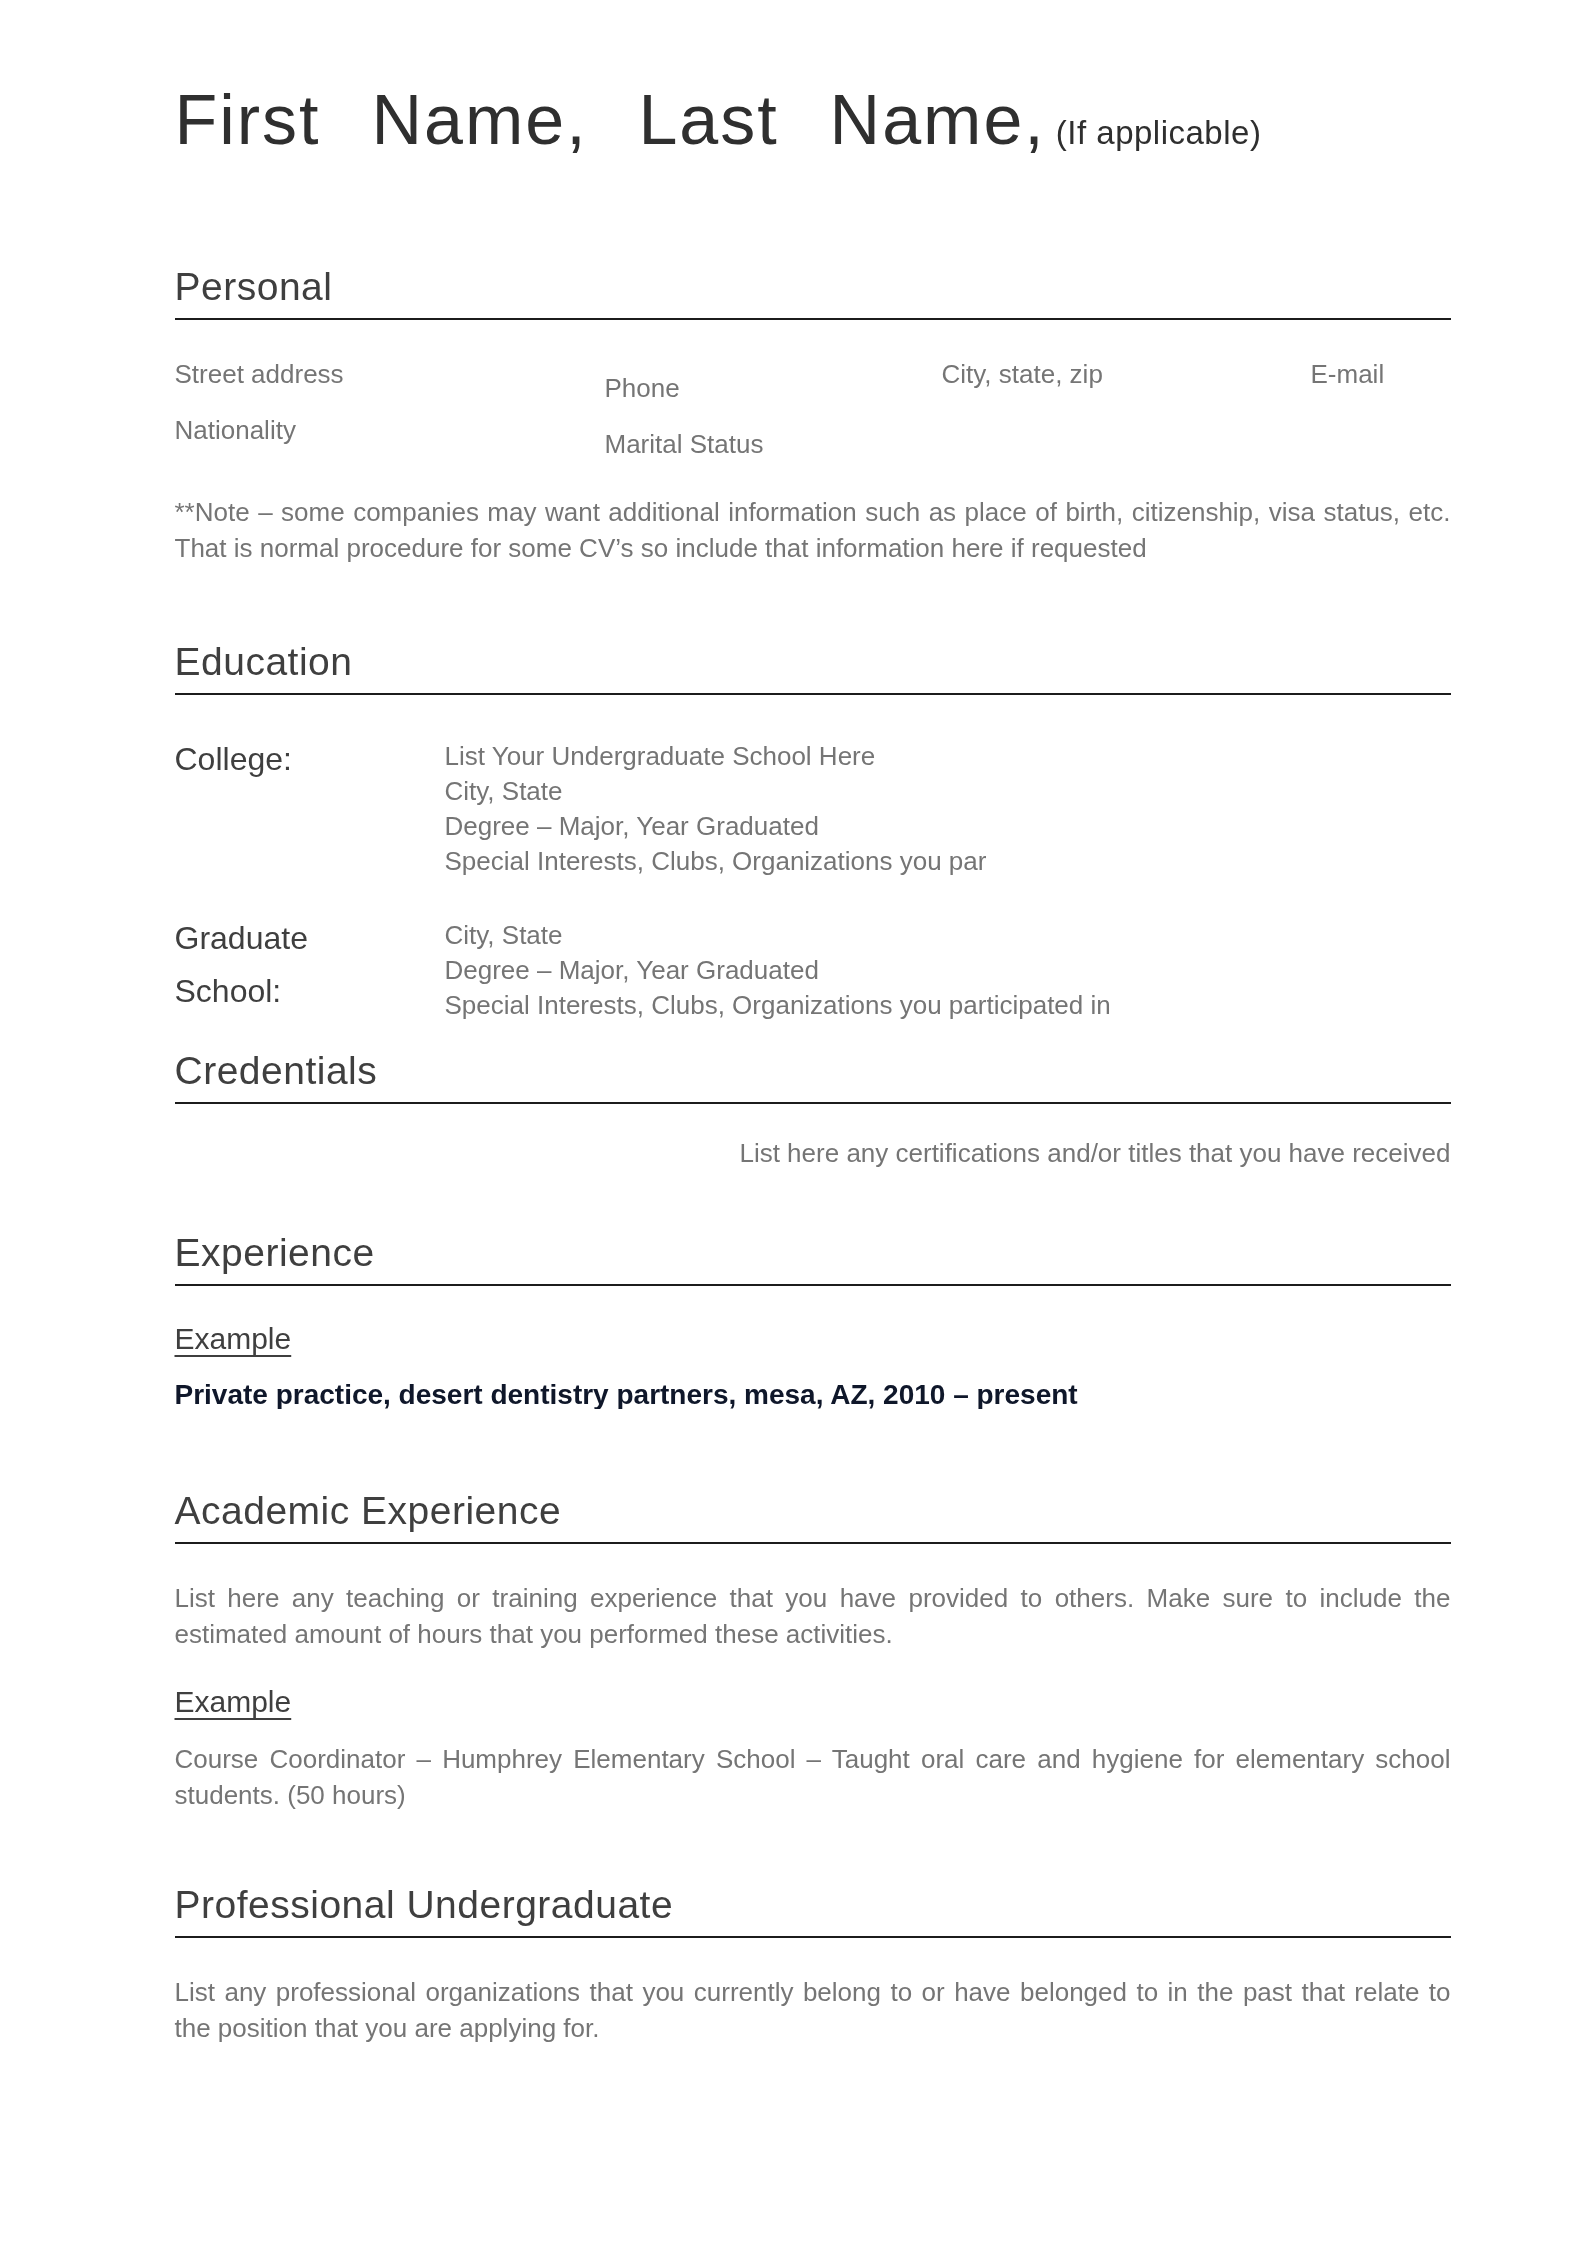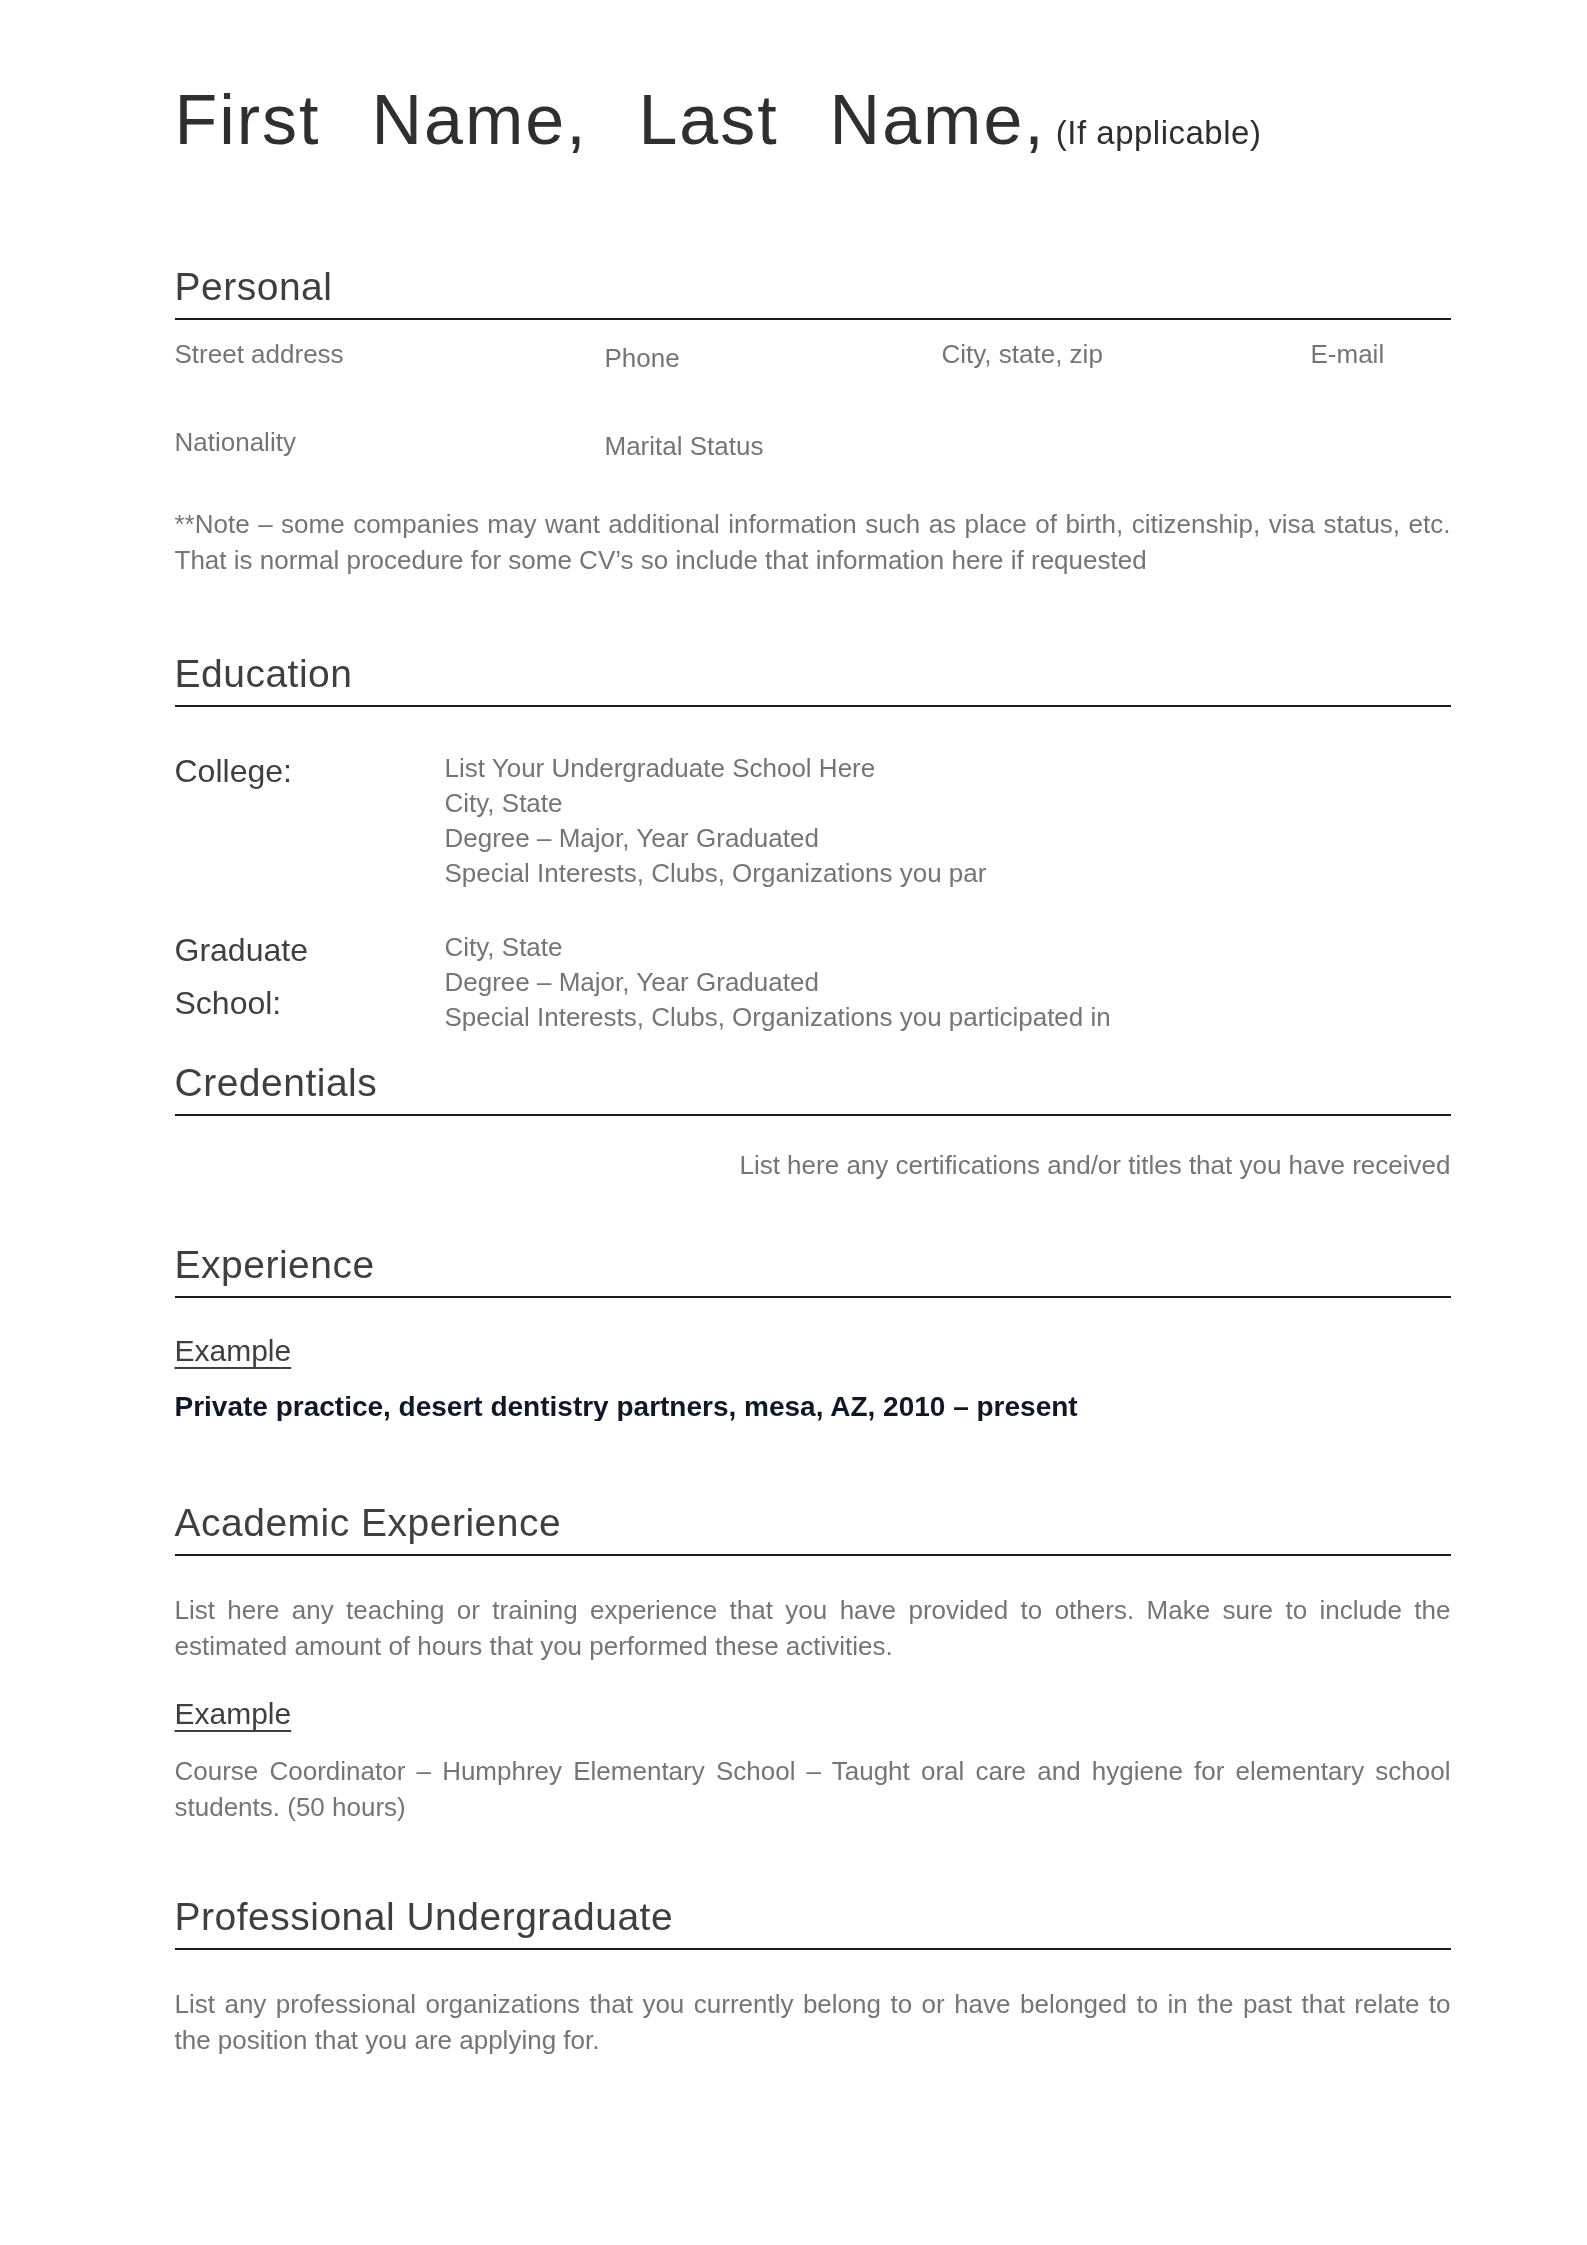--- a/index.html
+++ b/index.html
@@ -46,27 +46,27 @@
     font-weight: 400;
     color: #3f3f3f;
     letter-spacing: 0.5px;
   }
 
   .sec-personal { margin-top: 88px; }
 
   .personal-grid {
     display: grid;
     grid-template-columns: 430px 337px 369px 1fr;
-    row-gap: 56px;
-    margin-top: 18px;
+    row-gap: 24px;
+    margin-top: 38px;
     font-size: 26px;
     line-height: 32px;
     color: #757575;
   }
-  .drop { position: relative; top: 4px; }
+  .drop { position: relative; top: 14px; }
 
   .note {
     margin-top: 48px;
     font-size: 26px;
     line-height: 36px;
     text-align: justify;
     white-space: pre-wrap;
     color: #757575;
   }
 

